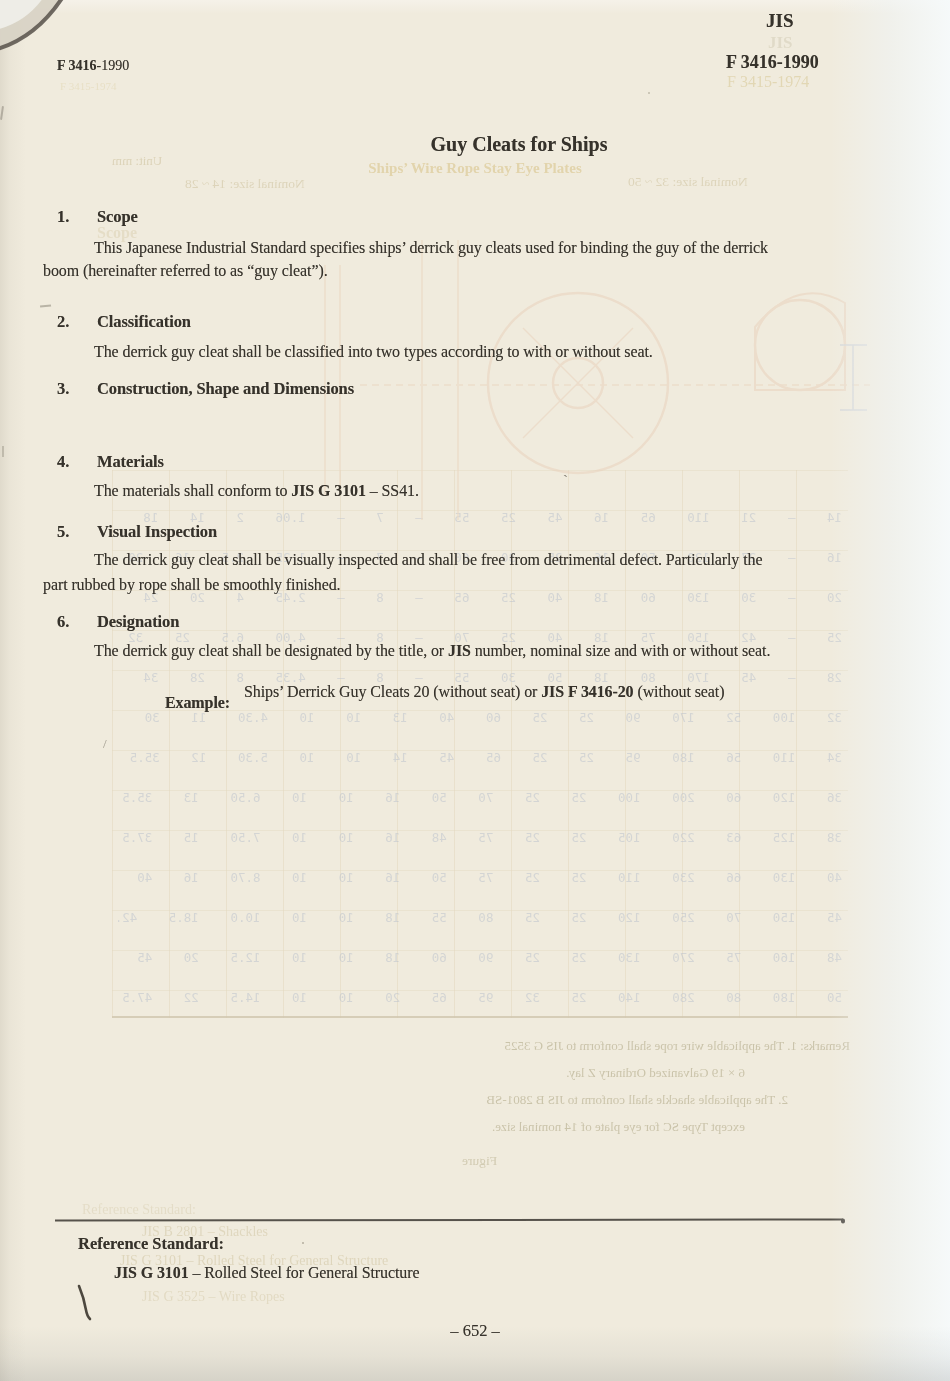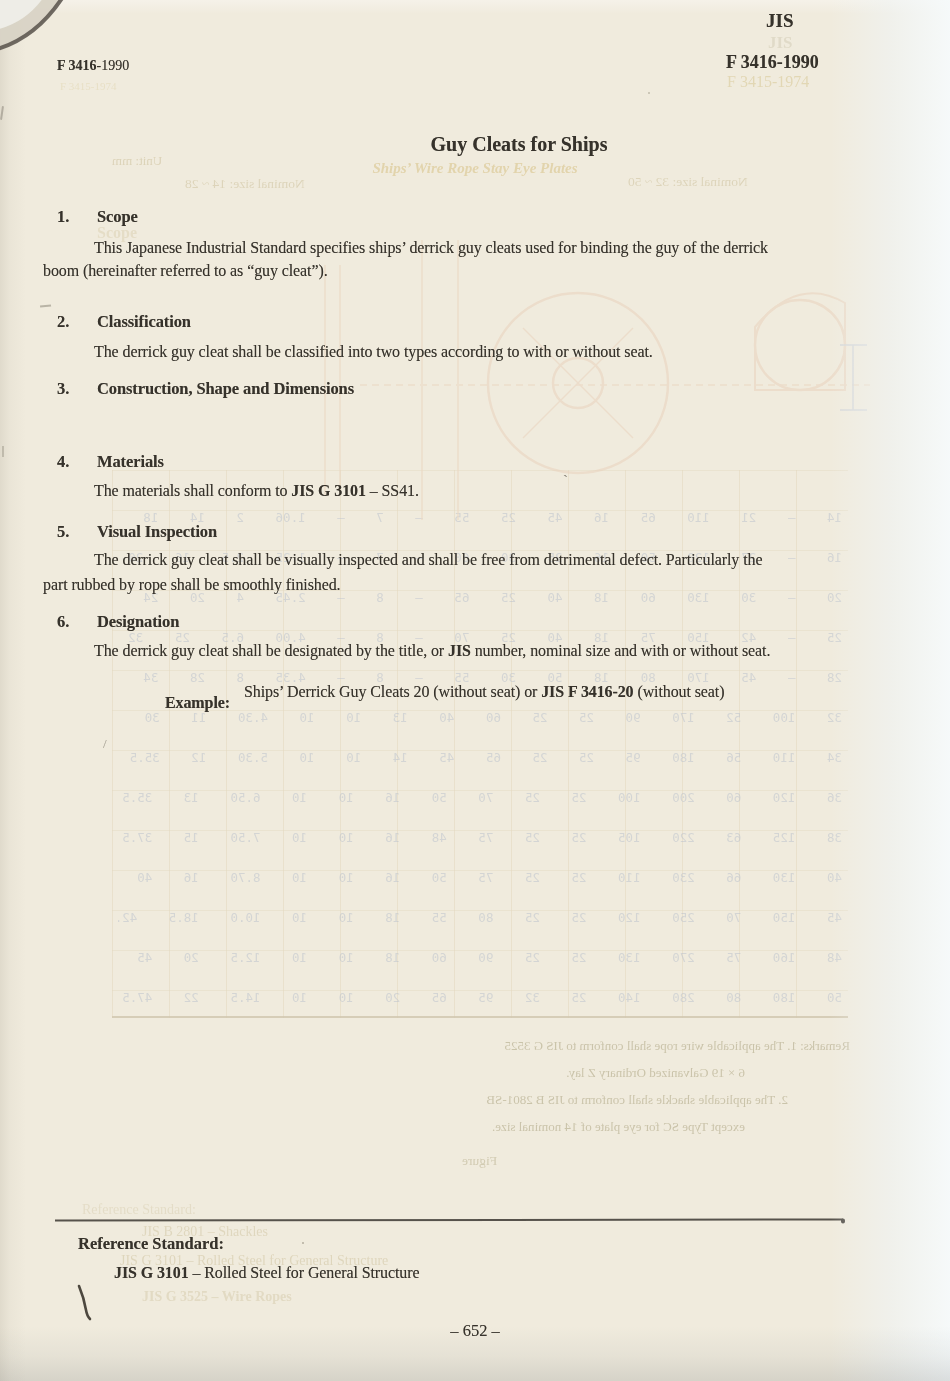--- a/index.html
+++ b/index.html
@@ -89,38 +89,38 @@
       <path d="M 515 155 L 605 155 L 605 68 Q 558 40 515 92 Z" stroke-width="2"></path>
     </g>
     <g fill="none" stroke="#c3ccd6" stroke-width="1.5">
       <path d="M 600 110 L 627 110 M 613 110 L 613 175 M 600 175 L 627 175"></path>
     </g>
   </svg>
 
   <div class="ghost b ghost-tan" style="left:768px;top:33px;font-size:17px;opacity:.8;color:#ddd7c3;">JIS</div>
   <div class="ghost ghost-tan2" style="left:727px;top:73px;font-size:16px;opacity:.85;">F 3415-1974</div>
   <div class="ghost ghost-tan2" style="left:60px;top:80px;font-size:11px;opacity:.5;">F 3415-1974</div>
-  <div class="ghost b center ghost-tan2" style="top:160px;font-size:15px;opacity:.85;color:#e0d0a4;font-style:italic;">Ships’ Wire Rope Stay Eye Plates</div>
+  <div class="ghost b center ghost-tan2" style="top:160px;font-size:15px;opacity:.85;color:#e0d0a4;">Ships’ Wire Rope Stay Eye Plates</div>
   <div class="ghost mirror ghost-tan" style="left:112px;top:153px;font-size:13px;opacity:.85;">Unit: mm</div>
   <div class="ghost mirror ghost-tan" style="left:185px;top:176px;font-size:13.5px;opacity:.8;">Nominal size: 14 ~ 28</div>
   <div class="ghost mirror ghost-tan" style="left:628px;top:174px;font-size:13.5px;opacity:.8;">Nominal size: 32 ~ 50</div>
   <div class="ghost b ghost-tan" style="left:97px;top:224px;font-size:16px;opacity:.6;color:#ded4b8;">Scope</div>
 
   <div id="ghost-remarks">
     <div>Remarks:   1.   The applicable wire rope shall conform to JIS G 3525</div>
     <div style="padding-left:105px;">6 × 19 Galvanized Ordinary Z lay.</div>
     <div style="padding-left:62px;">2.   The applicable shackle shall conform to JIS B 2801-SB</div>
     <div style="padding-left:105px;">except Type SC for eye plate of 14 nominal size.</div>
   </div>
   <div class="ghost mirror ghost-tan" style="left:462px;top:1153px;font-size:13.5px;opacity:.9;color:#cfc8ae;">Figure</div>
 
   <div class="ghost ghost-tan" style="left:82px;top:1202px;font-size:14px;opacity:.5;">Reference Standard:</div>
   <div class="ghost ghost-tan" style="left:142px;top:1224px;font-size:14px;opacity:.7;">JIS B 2801 – Shackles</div>
   <div class="ghost ghost-tan" style="left:120px;top:1253px;font-size:14px;opacity:.75;">JIS G 3101 – Rolled Steel for General Structure</div>
-  <div class="ghost ghost-tan" style="left:142px;top:1289px;font-size:14px;opacity:.6;font-weight:bold;">JIS G 3525 – Wire Ropes</div>
+  <div class="ghost ghost-tan" style="left:142px;top:1289px;font-size:14px;opacity:.6;">JIS G 3525 – Wire Ropes</div>
 
   <div class="t b" style="left:766px;top:10px;font-size:19px;">JIS</div>
   <div class="t b" style="left:726px;top:52px;font-size:18px;">F 3416-1990</div>
   <div class="t" style="left:57px;top:58px;font-size:14px;">
     <span class="b">F 3416</span><span>-1990</span>
   </div>
 
   <div class="t b center" style="top:133px;font-size:20px;margin-left:44px;">Guy Cleats for Ships</div>
 
   <div class="t head16" style="left:57px;top:207px;">1.</div>

